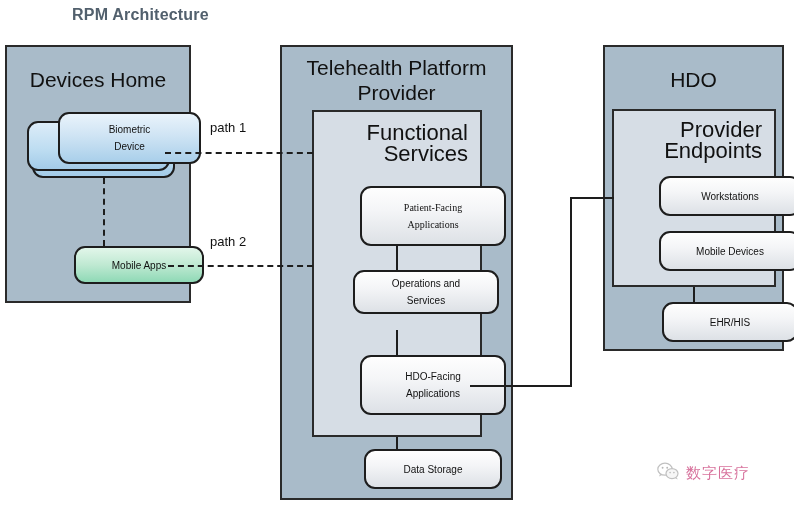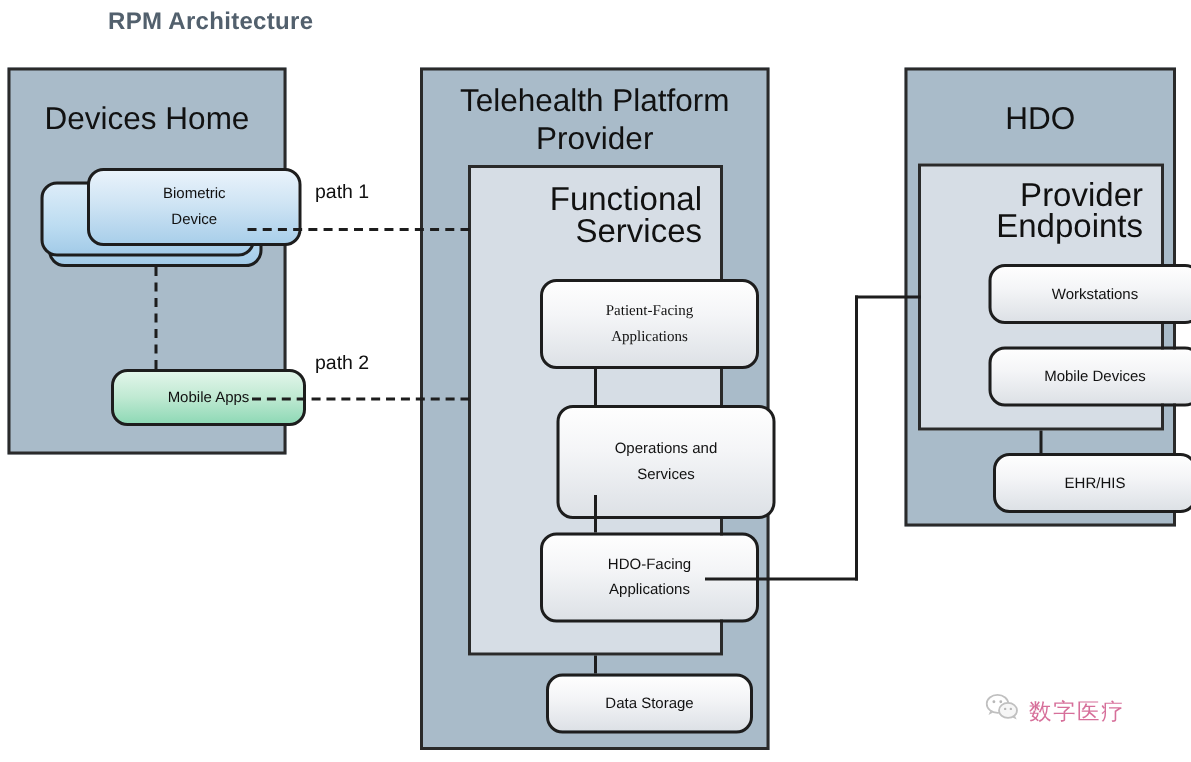--- a/index.html
+++ b/index.html
@@ -187,21 +187,21 @@
     </div>
   </div>
 
   <div class="node grey" style="left:324px; top:186px; width:146px; height:60px;font-family:Liberation Serif, serif;">
     <span class="node-label">
       <span>Patient-Facing</span><br>
       <span>Applications</span>
     </span>
   </div>
 
-  <div class="node grey" style="left:335px; top:270px; width:146px; height:76px;">
+  <div class="node grey" style="left:317px; top:270px; width:146px; height:44px;">
     <span class="node-label">
       <span>Operations and</span><br>
       <span>Services</span>
     </span>
   </div>
 
   <div class="node grey" style="left:324px; top:355px; width:146px; height:60px;">
     <span class="node-label">
       <span>HDO-Facing</span><br>
       <span>Applications</span>

